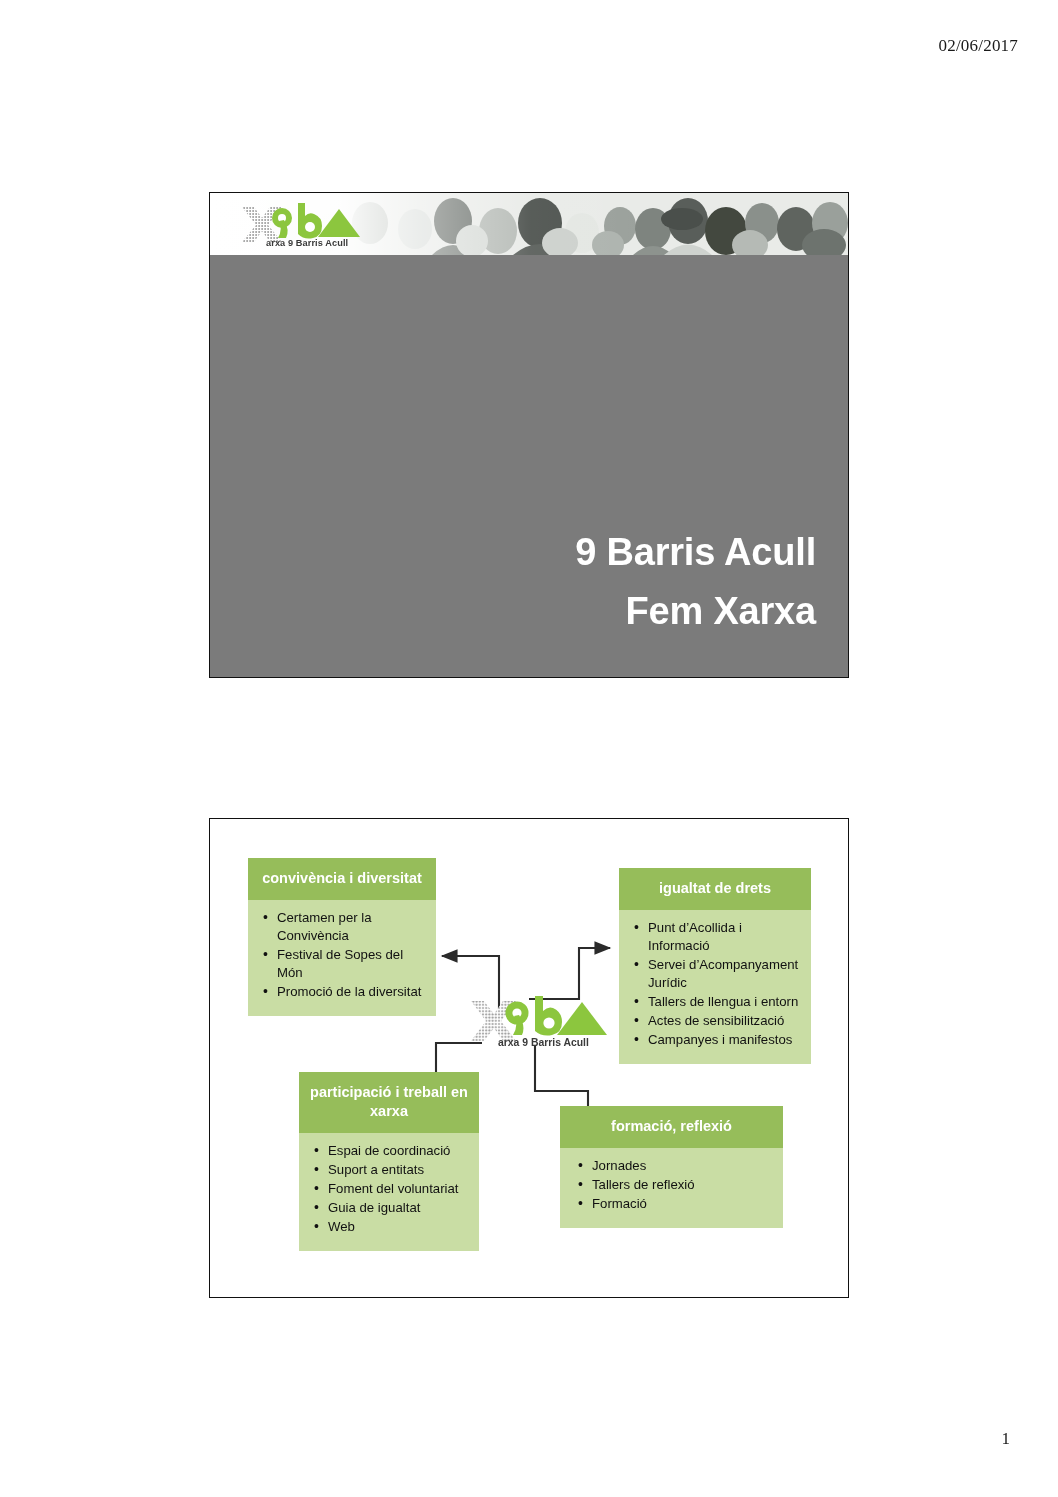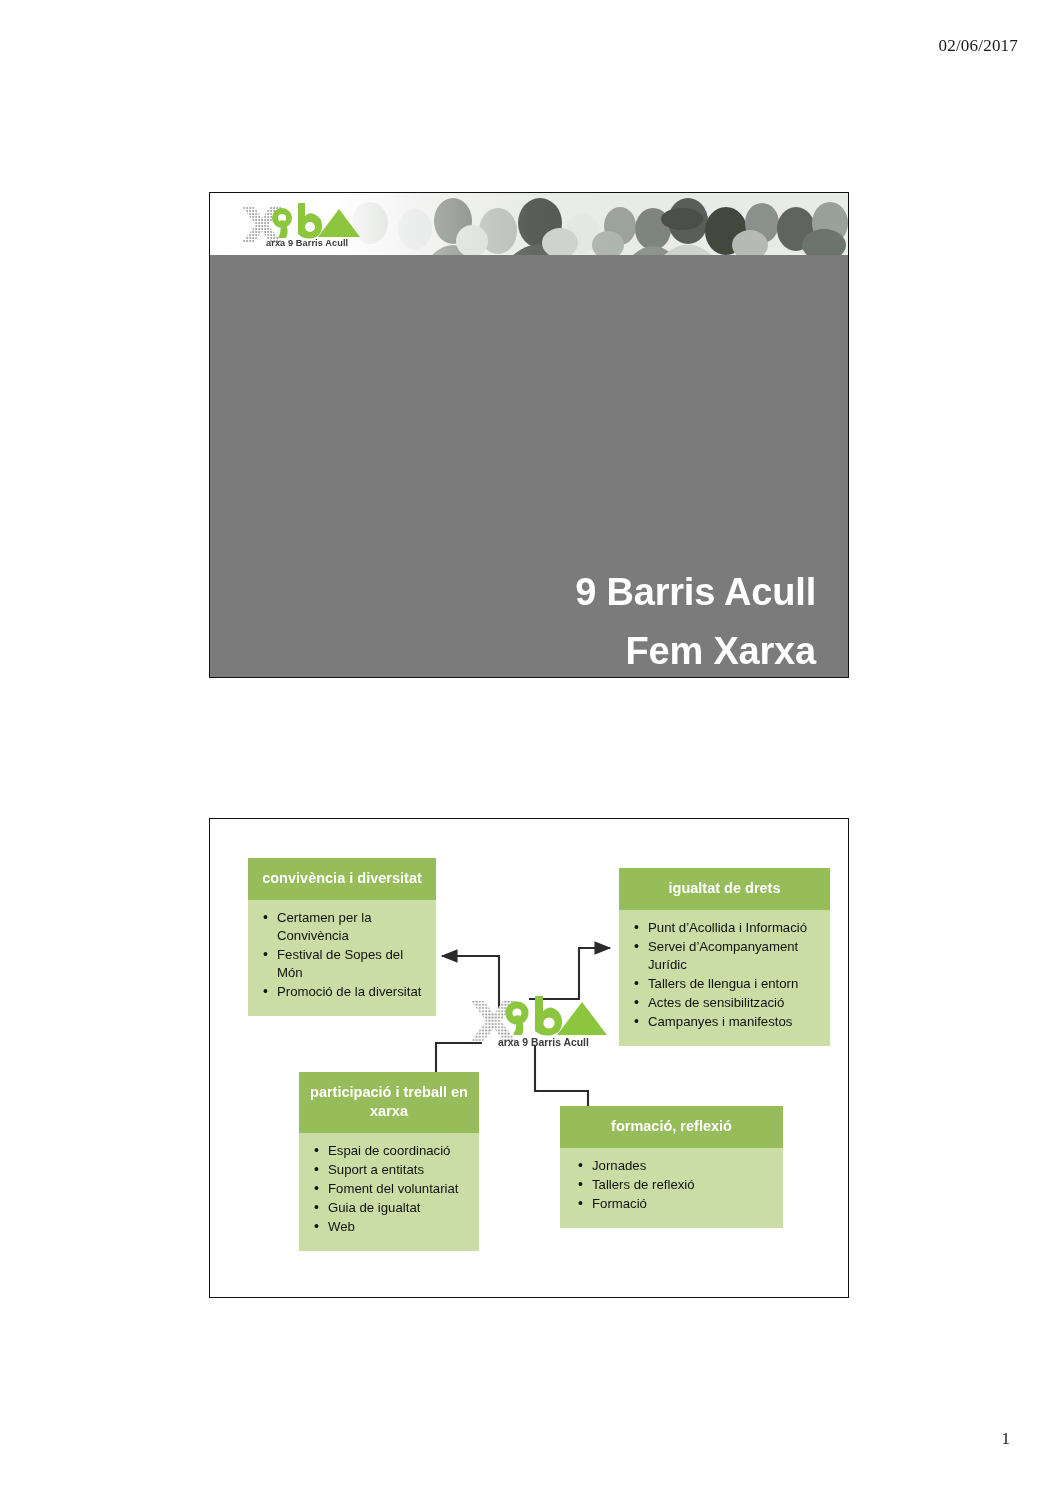--- a/index.html
+++ b/index.html
@@ -77,21 +77,20 @@
     z-index: 4;
   }
 
   .slide1-body {
     position: absolute;
     left: 0;
     top: 62px;
     right: 0;
     bottom: 0;
     background: #7b7b7b;
-    margin-top: 40px;
   }
   .slide1-title {
     position: absolute;
     right: 32px;
     top: 268px;
     text-align: right;
     color: #ffffff;
     font-size: 38px;
     font-weight: bold;
     line-height: 1.55;
@@ -173,21 +172,21 @@
     left: -12px;
     top: -1px;
     font-size: 14px;
     color: #111;
   }
 
   
   #box-convivencia { left: 38px;  top: 39px;  width: 188px; }
   #box-convivencia .box-body { min-height: 92px; }
 
-  #box-igualtat    { left: 409px; top: 49px;  width: 211px; }
+  #box-igualtat    { left: 409px; top: 49px;  width: 192px; }
   #box-igualtat .box-body { min-height: 128px; }
 
   #box-participacio{ left: 89px;  top: 253px; width: 180px; }
   #box-participacio .box-body { min-height: 116px; }
 
   #box-formacio    { left: 350px; top: 287px; width: 223px; }
   #box-formacio .box-body { min-height: 76px; padding-left: 15px; }
 </style>
 </head>
 <body>

